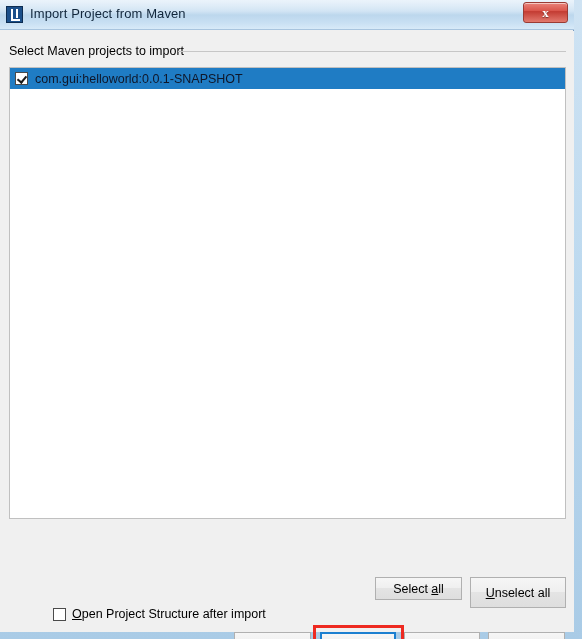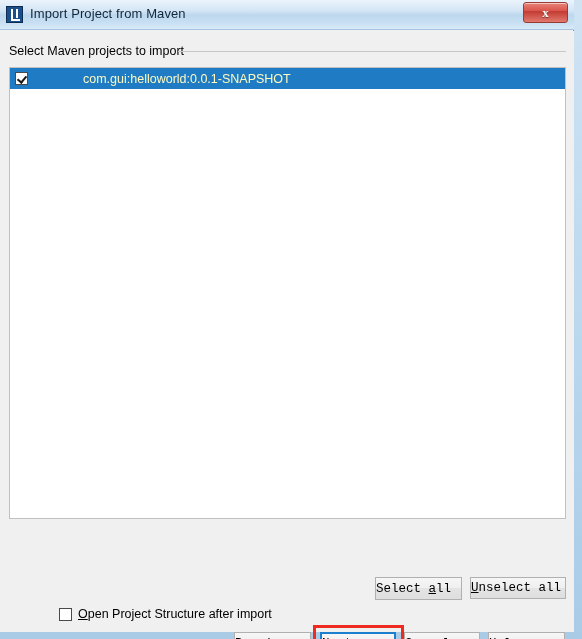--- a/index.html
+++ b/index.html
@@ -155,22 +155,21 @@
     position: relative;
     height: 21px;
     display: flex;
     align-items: center;
     padding-left: 5px;
     box-sizing: border-box;
     cursor: default;
   }
   .list-row.selected {
     background: #1f7cc4;
-    color: #fef9c3;
-    gap: 48px;
+    color: #0f172a;
   }
   .cb {
     width: 13px;
     height: 13px;
     background: #ffffff;
     border: 1px solid #4a4a4a;
     box-sizing: border-box;
     position: relative;
     flex: 0 0 auto;
   }
@@ -194,34 +193,34 @@
   
   .btn {
     position: absolute;
     background: linear-gradient(180deg,#f6f6f6 0%, #efefef 48%, #e4e4e4 50%, #dedede 100%);
     border: 1px solid #b0b0b0;
     box-sizing: border-box;
     font-size: 12.5px;
     color: #000;
     display: flex;
     align-items: center;
-    justify-content: flex-start;
+    justify-content: center;
     cursor: pointer;
     white-space: nowrap;
-    font-family: Liberation Mono, monospace;
+    font-family: Liberation Sans, sans-serif;
   }
   .btn u { text-decoration: underline; }
 
   #select-all-button   { left: 375px; top: 546px; width: 87px; height: 23px; }
-  #unselect-all-button { left: 470px; top: 546px; width: 96px; height: 22px; }
+  #unselect-all-button { left: 470px; top: 546px; width: 96px; height: 31px; }
 
   
   #open-structure-row {
     position: absolute;
-    left: 15px;
+    left: 9px;
     top: 576px;
     display: flex;
     align-items: flex-end;
     cursor: default;
     padding-left: 44px;
   }
   #open-structure-row .cb-label {
     margin-left: 6px;
     font-size: 12.5px;
     white-space: nowrap;

